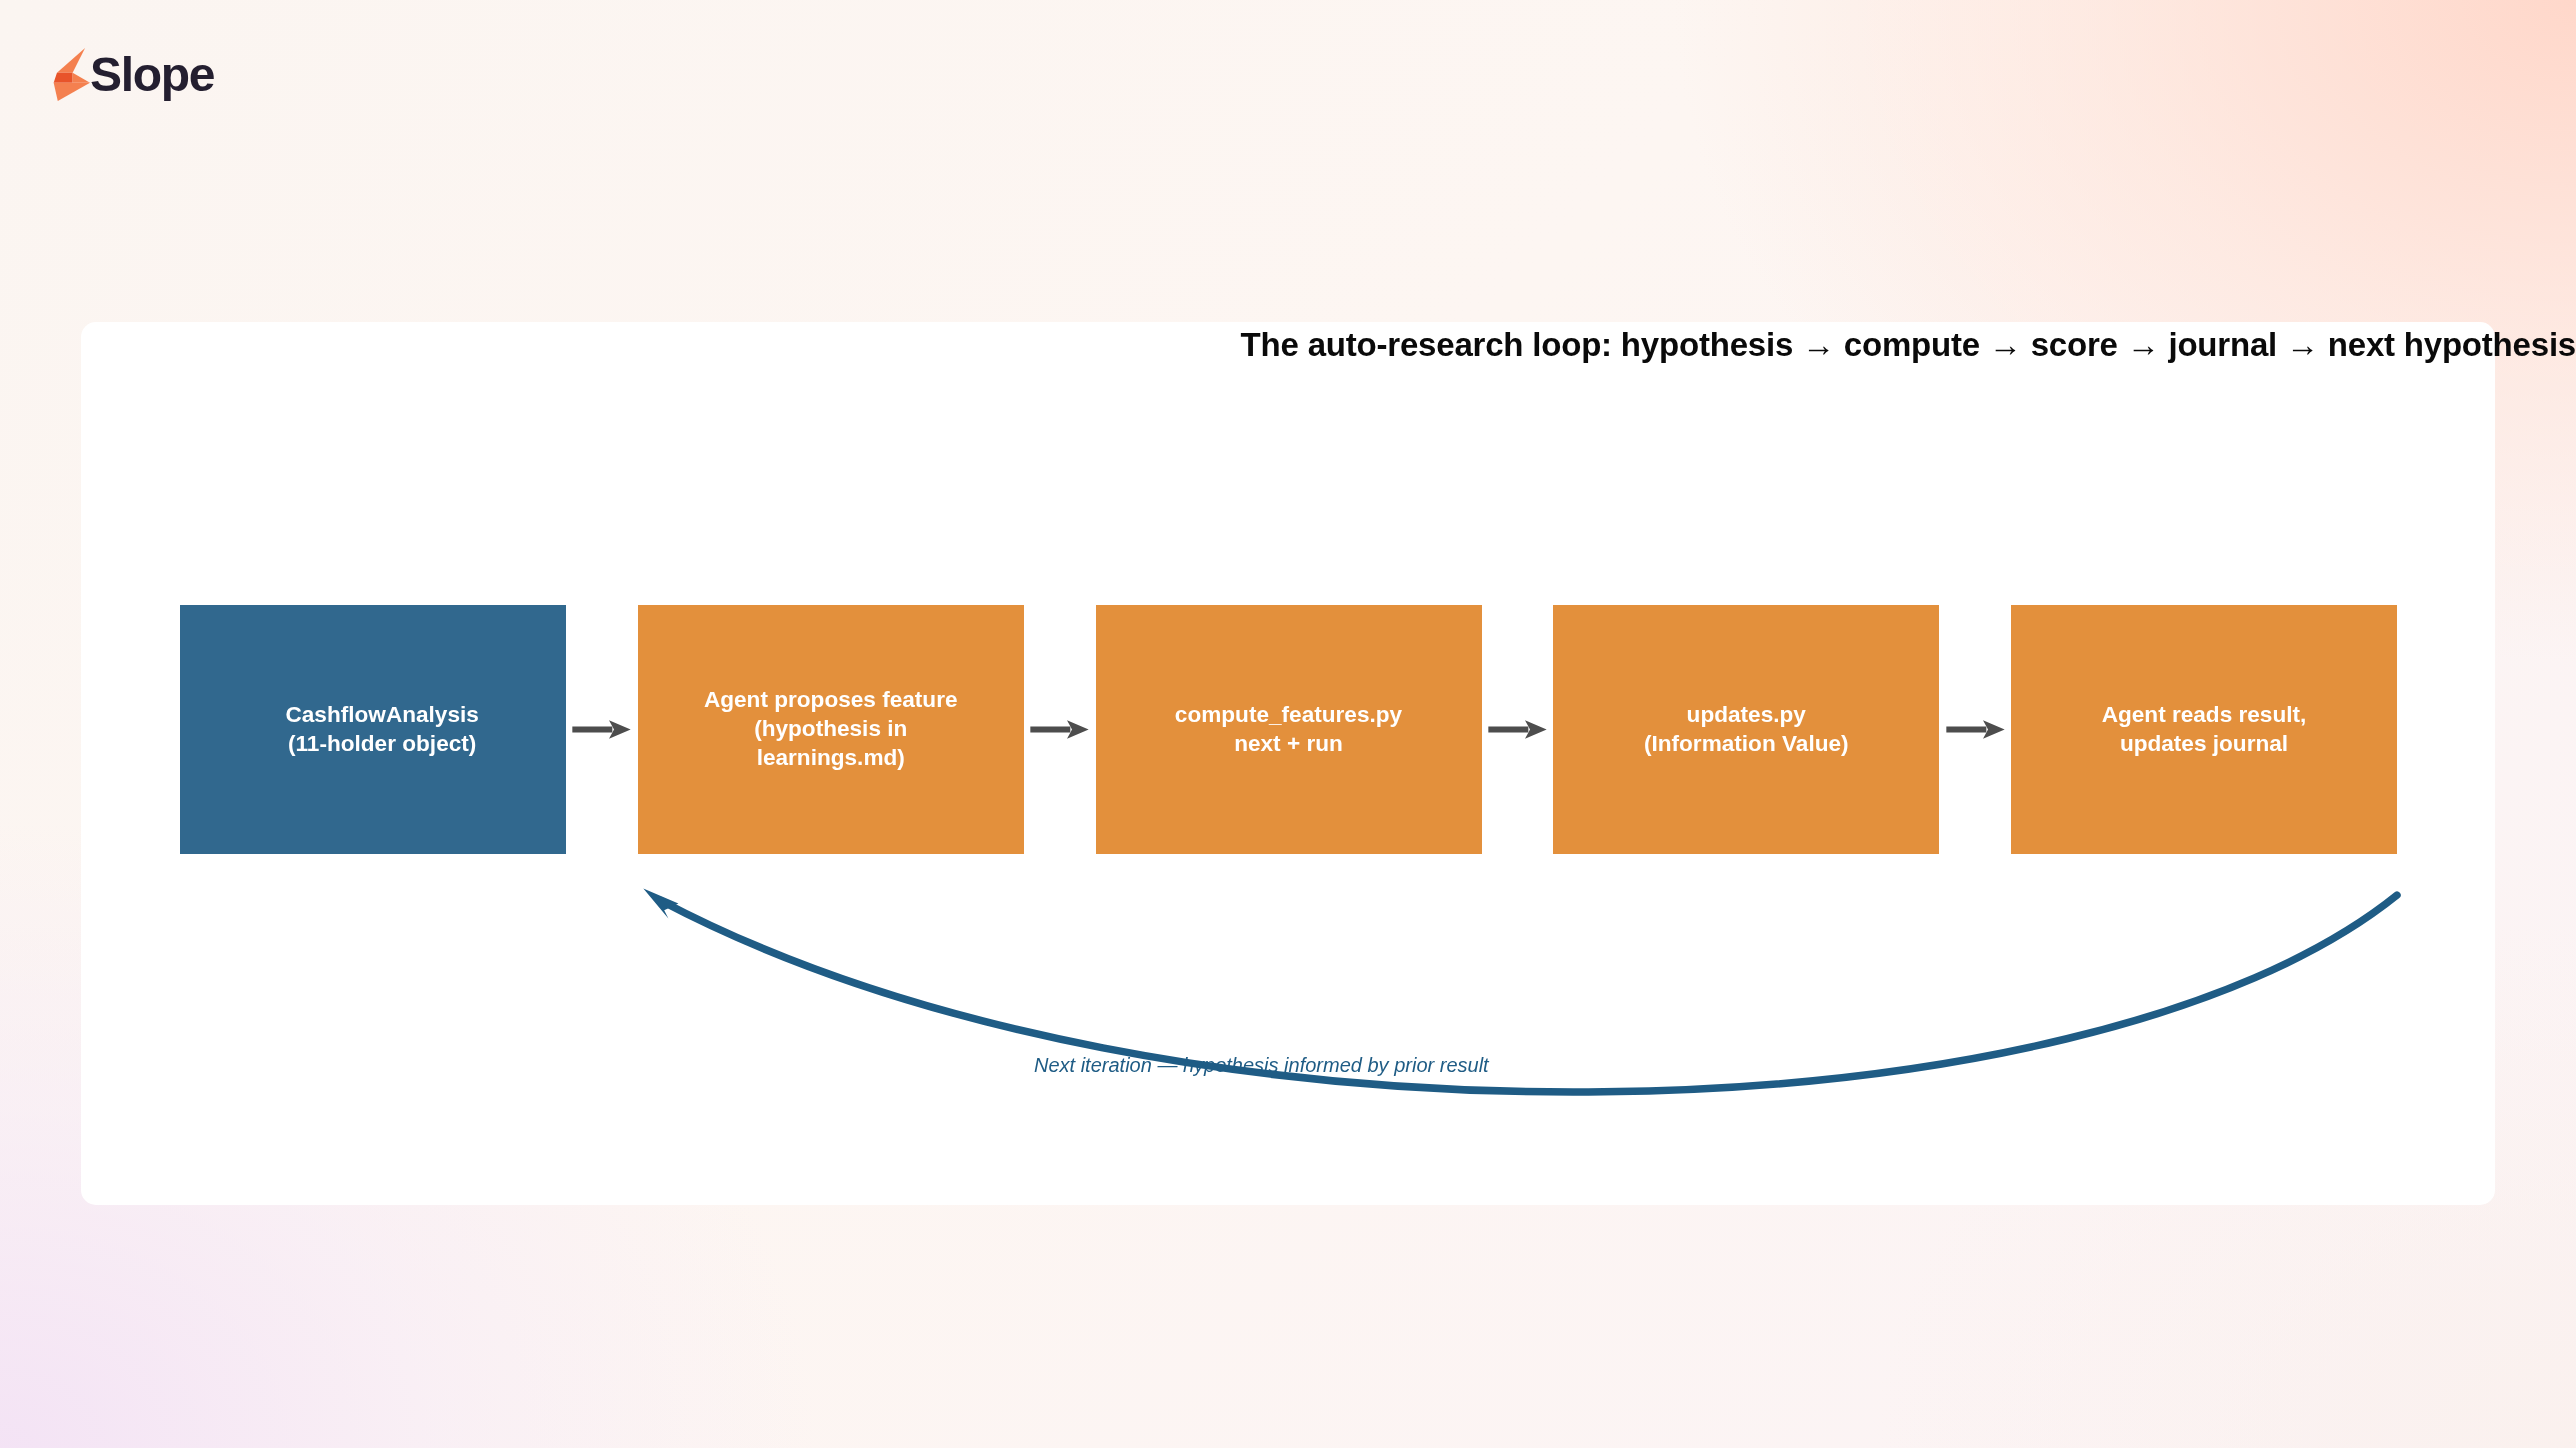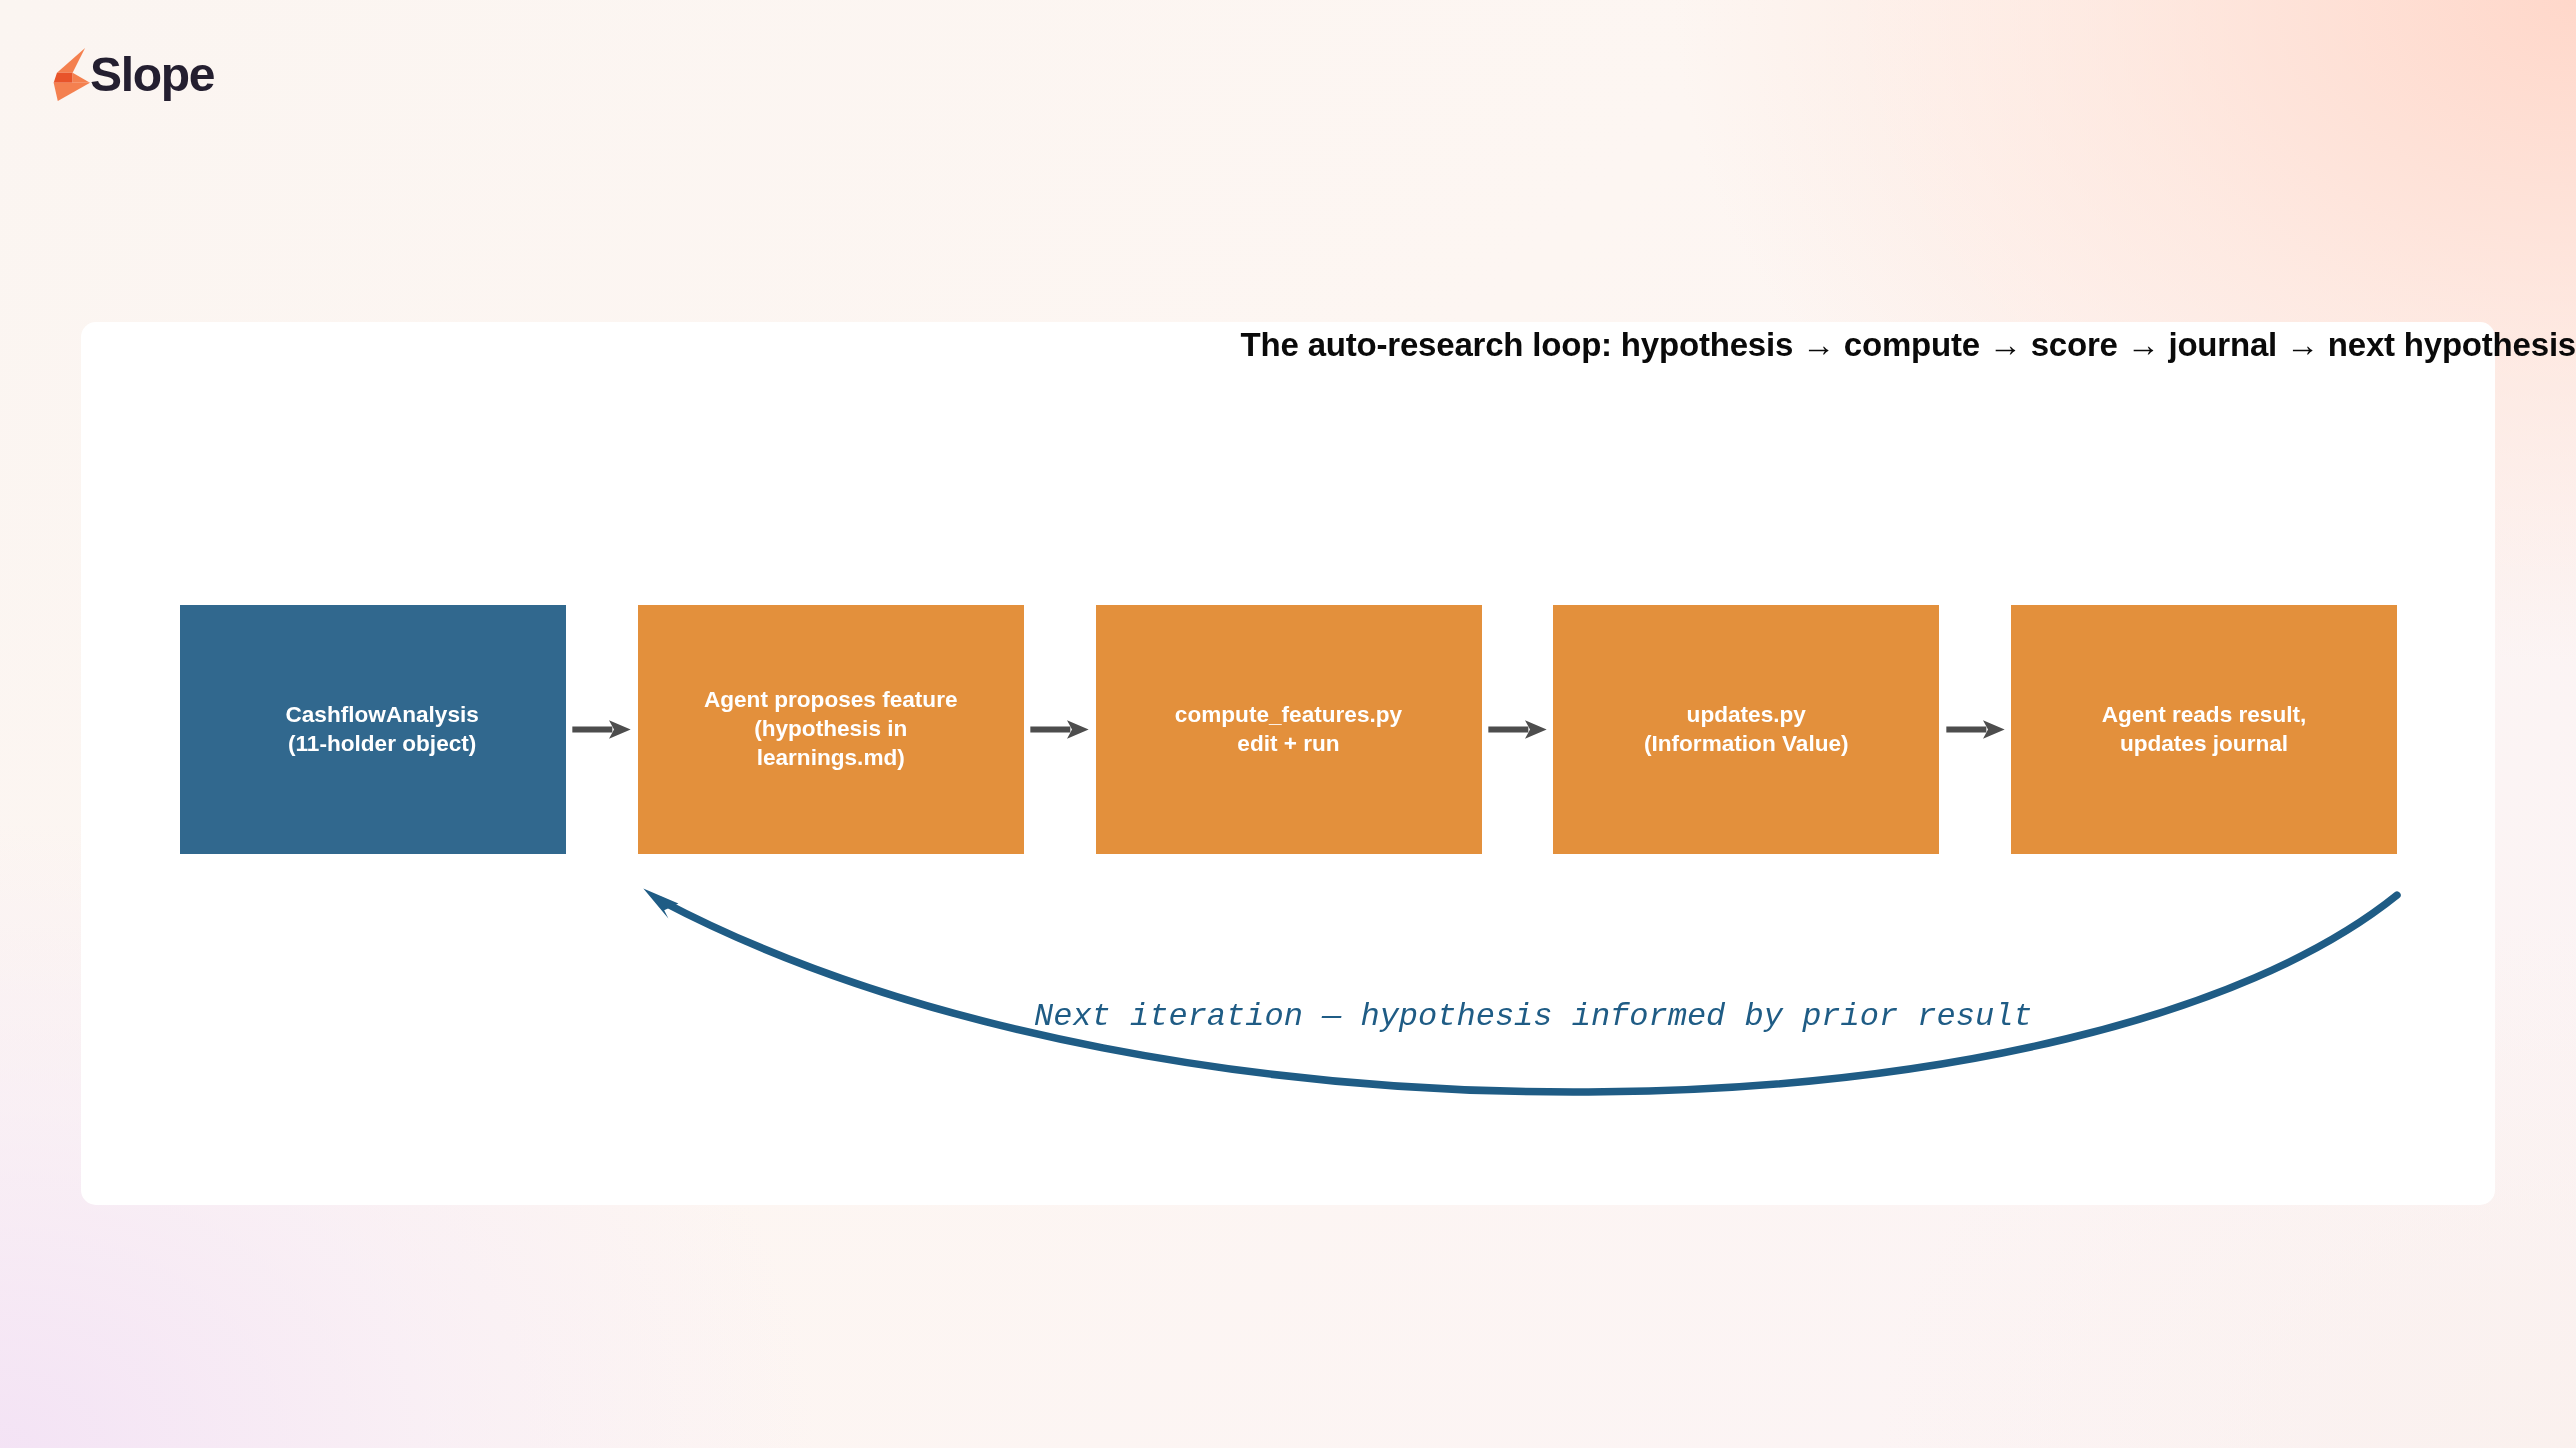--- a/index.html
+++ b/index.html
@@ -113,28 +113,27 @@
   .loop-layer {
     position: absolute;
     left: 0; top: 0;
     width: 2576px; height: 1448px;
     z-index: 7;
     pointer-events: none;
   }
 
   .loop-caption {
     position: absolute;
-    top: 998px;
+    top: 1054px;
     left: 1034px;
-    font-size: 32px;
+    font-size: 20px;
     font-style: italic;
     color: #1f5c85;
     white-space: nowrap;
     z-index: 8;
-    font-family: Liberation Mono, monospace;
   }
 </style>
 </head>
 <body>
 
 <div class="bg-wash"></div>
 
 <div class="logo">
   <svg class="logo-mark" viewBox="0 0 46 64">
     <polygon points="40,0 6,30 25,30" fill="#f4804f"></polygon>
@@ -166,21 +165,21 @@
 learnings.md)</div>
 
   <div class="connector">
     <svg class="arrow-svg" width="65" height="25" viewBox="0 0 78 30">
       <line x1="4" y1="15" x2="52" y2="15" stroke="#4d4d4d" stroke-width="7" stroke-linecap="butt"></line>
       <polygon points="48,4 74,15 48,26 54,15" fill="#4d4d4d"></polygon>
     </svg>
   </div>
 
   <div class="node orange">compute_features.py
-edit + run</div>
+next + run</div>
 
   <div class="connector">
     <svg class="arrow-svg" width="65" height="25" viewBox="0 0 78 30">
       <line x1="4" y1="15" x2="52" y2="15" stroke="#4d4d4d" stroke-width="7" stroke-linecap="butt"></line>
       <polygon points="48,4 74,15 48,26 54,15" fill="#4d4d4d"></polygon>
     </svg>
   </div>
 
   <div class="node orange">updates.py
 (Information Value)</div>

